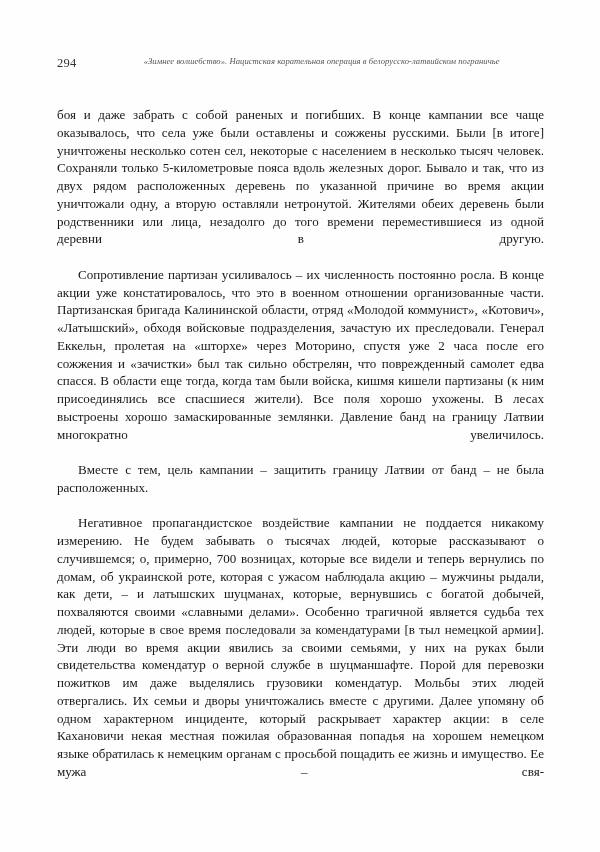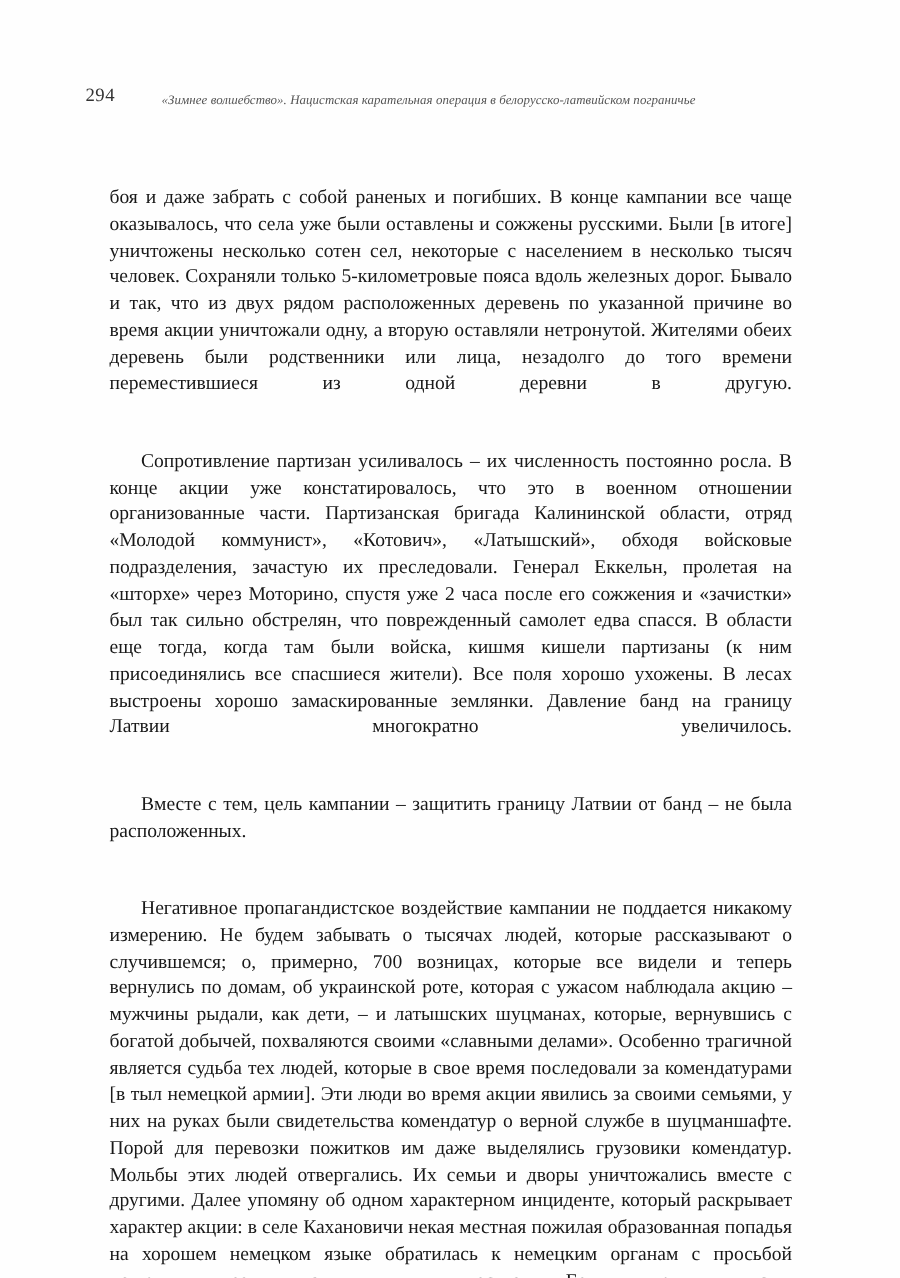--- a/index.html
+++ b/index.html
@@ -22,49 +22,49 @@
     box-sizing: border-box;
   }
 
   
   .running-head {
     position: absolute;
     left: 57px;
     top: 56px;
     width: 486px;
     display: flex;
-    align-items: flex-end;
+    align-items: flex-start;
     color: #4a4a4a;
   }
   .folio {
     font-size: 12.5px;
     letter-spacing: 0.3px;
     color: #333333;
     flex: 0 0 auto;
     white-space: nowrap;
   }
   .head-title {
     font-style: italic;
     font-size: 8.6px;
     letter-spacing: 0.05px;
     color: #545454;
-    margin-left: 31px;
+    margin-left: 67px;
     white-space: nowrap;
     flex: 1 1 auto;
   }
 
   
   .textblock {
     position: absolute;
     left: 57px;
     top: 106px;
     width: 487px;
   }
   .para {
-    margin: 16px;
+    margin: 0;
     text-align: justify;
     text-justify: inter-word;
     font-size: 13.05px;
     line-height: 17.75px;
     text-indent: 21px;
     hyphens: manual;
     color: #181818;
     word-spacing: 0.1px;
   }
   .para.first {

